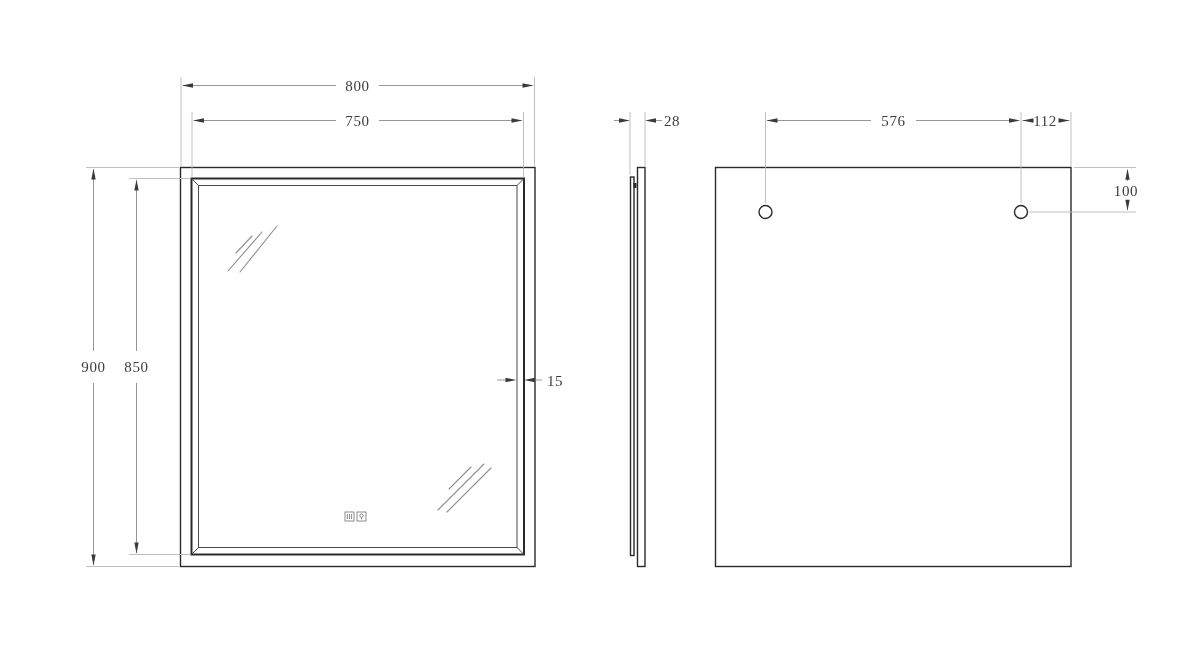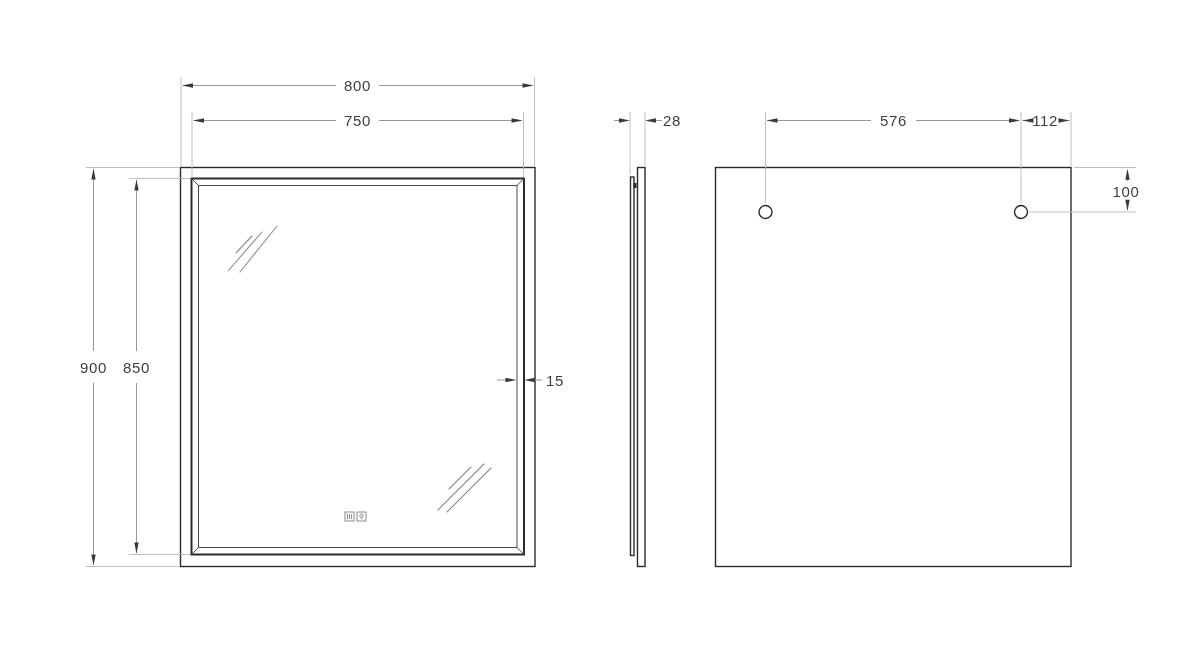--- a/index.html
+++ b/index.html
@@ -1,21 +1,21 @@
 <!DOCTYPE html>
 <html style="--bg: #ffffff; --outline: #2a2a2a; --dimension: #8a8a8a; --arrow: #3a3a3a; --extension: #b9b9b9; --text: #3d3d3d; --glint: #8f8f8f; --icon: #6f6f6f;"><head>
 <meta charset="utf-8">
 <style>
   :root{
     --bg:#ffffff; --outline:#2a2a2a; --dimension:#8a8a8a; --arrow:#3a3a3a;
     --extension:#b9b9b9; --text:#3d3d3d; --glint:#8f8f8f; --icon:#6f6f6f;
   }
   html,body{margin:0;padding:0;background:var(--bg);}
   .canvas{position:relative;width:1200px;height:667px;background:var(--bg);overflow:hidden;
-          font-family:Liberation Sans, sans-serif;}
+          font-family:Liberation Serif, serif;}
   svg{display:block}
   .part{stroke:var(--outline);fill:none;stroke-width:1.4;}
   .part-thick{stroke:var(--outline);fill:none;stroke-width:2;}
   .bevel{stroke:#4a4a4a;fill:none;stroke-width:1;}
   .ext{stroke:var(--extension);stroke-width:0.9;fill:none;}
   .dim{stroke:var(--dimension);stroke-width:0.9;fill:none;}
   .arrow{fill:var(--arrow);stroke:none;}
   .glint{stroke:var(--glint);stroke-width:1.1;fill:none;stroke-linecap:round;}
   .icon{stroke:var(--icon);fill:none;stroke-width:0.8;}
   text.dim-text{fill:var(--text);font-size:15px;letter-spacing:0.6px;}

